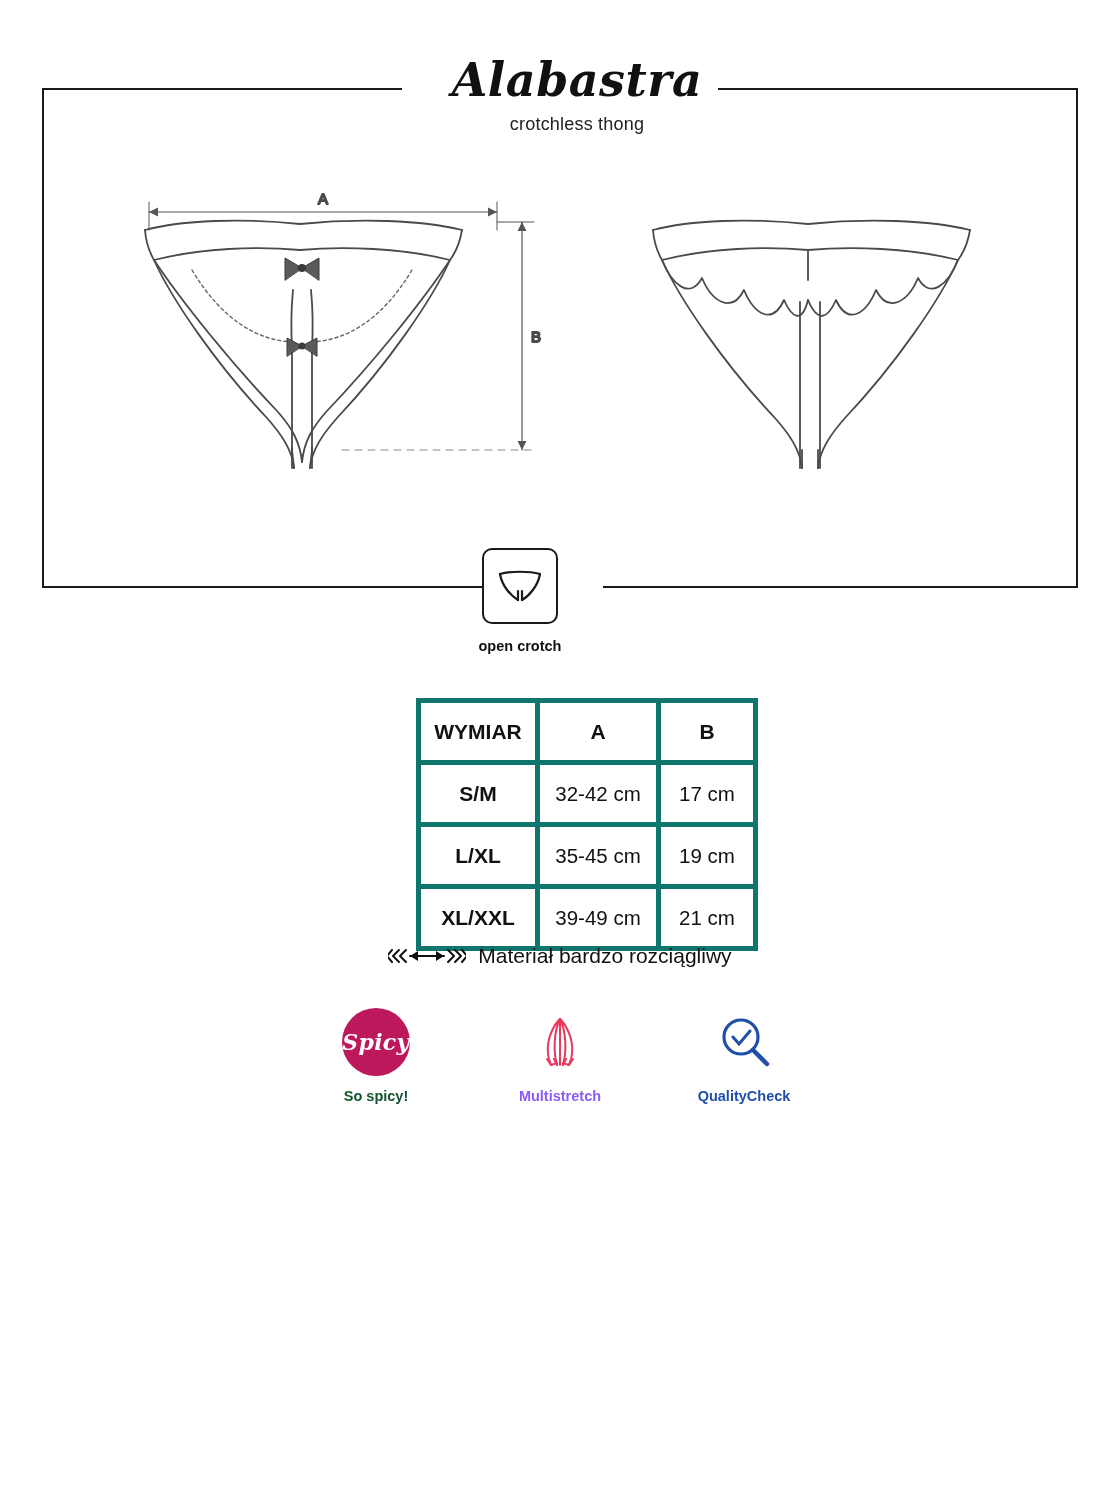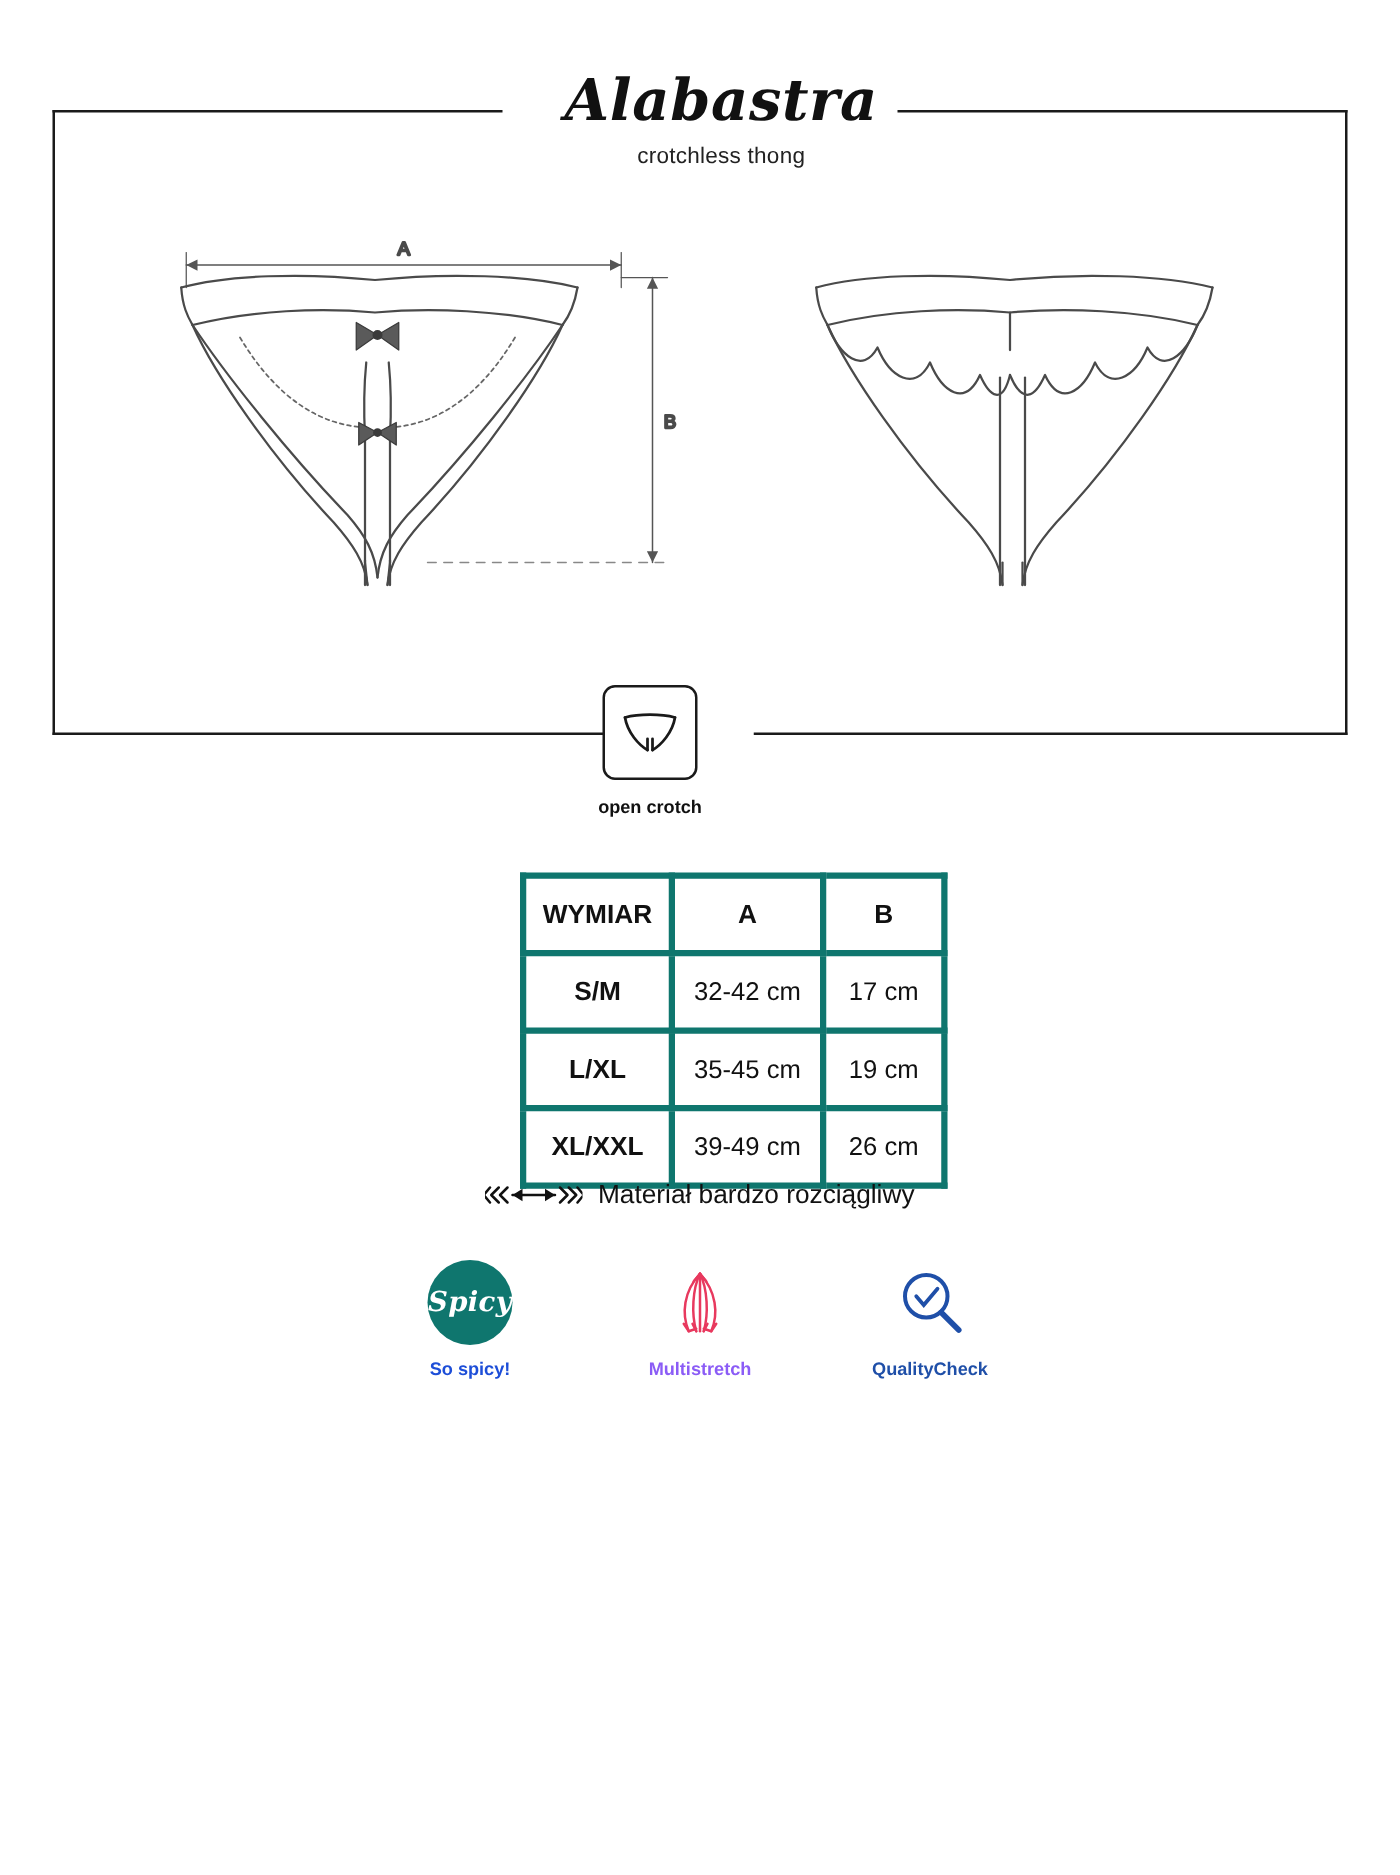--- a/index.html
+++ b/index.html
@@ -167,28 +167,28 @@
     height: 68px;
     display: flex;
     align-items: center;
     justify-content: center;
   }
   .feature .label {
     margin-top: 12px;
     font-size: 14.5px;
     font-weight: bold;
   }
-  .feature.spicy .label { color: #1d4ed8; }
+  .feature.spicy .label { color: #14532d; }
   .feature.multistretch .label { color: #8b5cf6; }
   .feature.quality .label { color: #1f4fa8; }
 
   .spicy-circle {
     width: 68px; height: 68px;
     border-radius: 50%;
-    background: #0f766e;
+    background: #be185d;
     display: flex; align-items: center; justify-content: center;
   }
   .spicy-circle span {
     font-family: "DejaVu Serif", serif;
     font-style: italic;
     font-weight: bold;
     color: #ffffff;
     font-size: 22px;
     letter-spacing: 0.3px;
   }
@@ -311,21 +311,21 @@
       <td class="val">17 cm</td>
     </tr>
     <tr>
       <td>L/XL</td>
       <td class="val">35-45 cm</td>
       <td class="val">19 cm</td>
     </tr>
     <tr>
       <td>XL/XXL</td>
       <td class="val">39-49 cm</td>
-      <td class="val">26 cm</td>
+      <td class="val">21 cm</td>
     </tr>
   </tbody>
 </table>
 
 <div class="stretch-row">
   <svg width="78" height="20" viewBox="0 0 78 20">
     <g stroke="#111" stroke-width="2" fill="none" stroke-linecap="round" stroke-linejoin="round">
       <line x1="22" y1="10" x2="56" y2="10"></line>
       <path d="M22 10 l8 -5 v10 z" fill="#111" stroke="none"></path>
       <path d="M56 10 l-8 -5 v10 z" fill="#111" stroke="none"></path>

